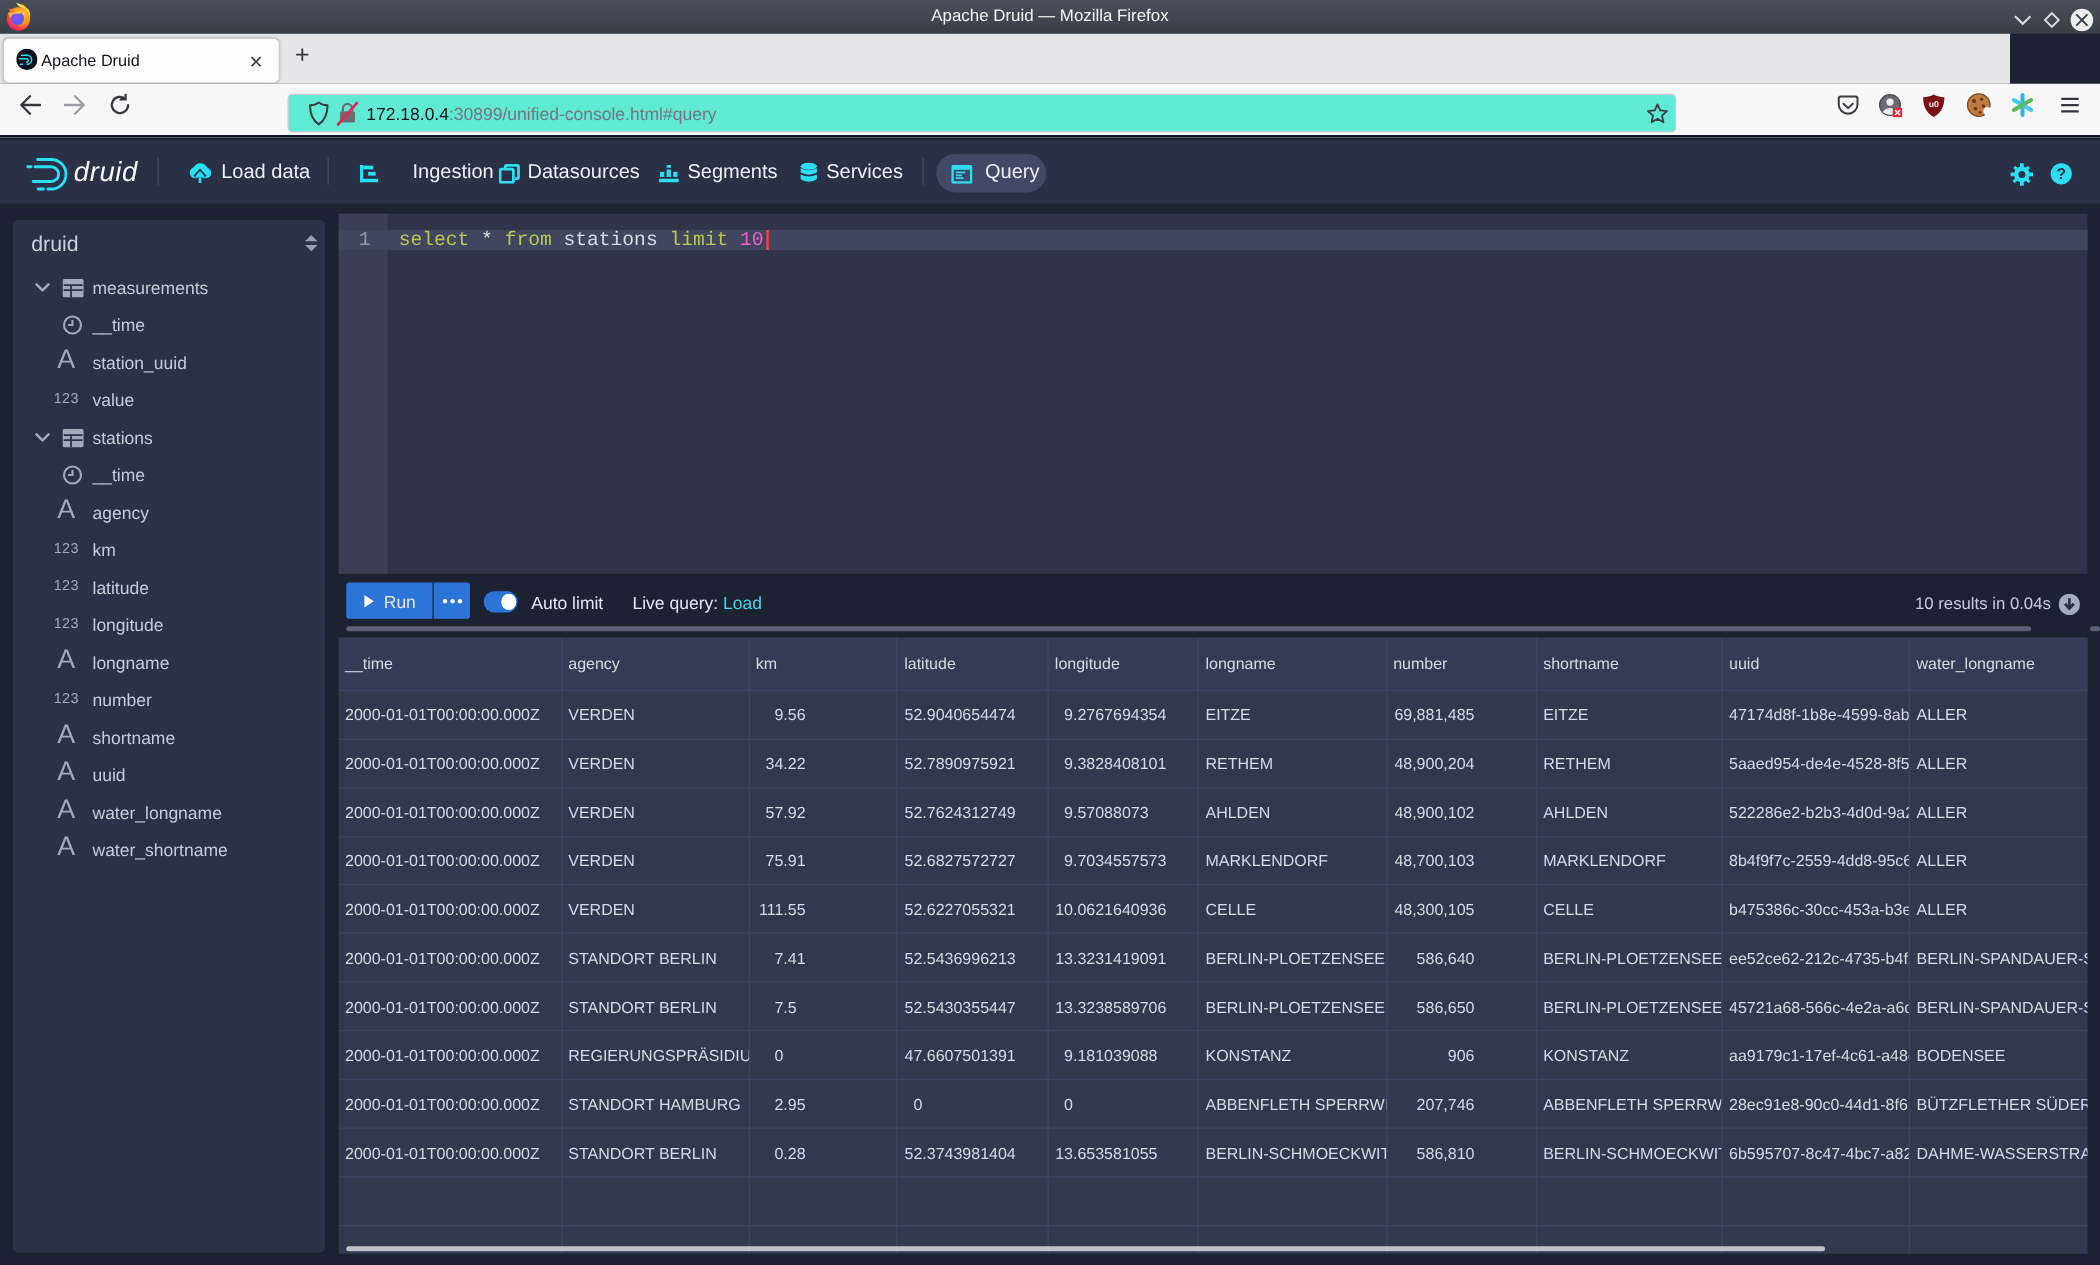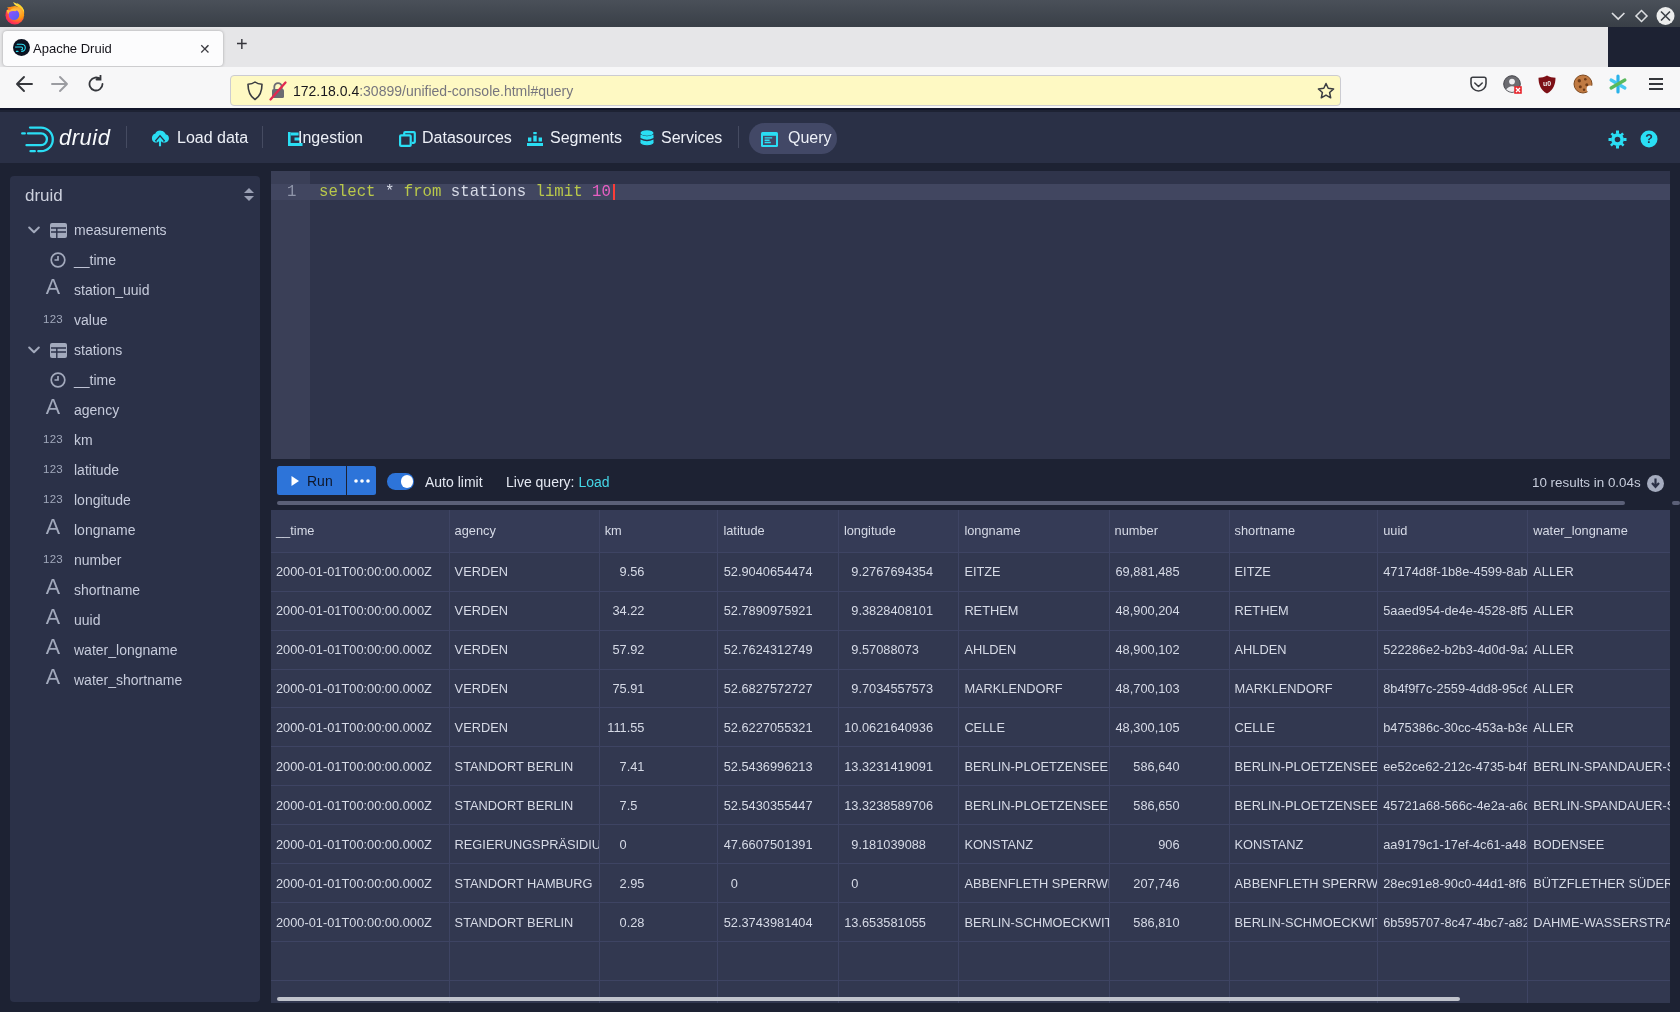--- a/index.html
+++ b/index.html
@@ -9,21 +9,21 @@
   background:linear-gradient(#4a5059,#393f47)}
 #title{width:100%;top:5px;text-align:center;color:#f4f5f6;font-size:13.5px}
 #tabbar{left:0;top:27px;width:1608px;height:40px;background:#e6e6e8}
 #tab{left:3px;top:4px;width:220px;height:35px;background:#fcfcfd;border-radius:4px;
   box-shadow:0 0 3px rgba(0,0,0,.3)}
 #tabtitle{left:30px;top:10px;font-size:13px;color:#15141a}
 #tabclose{left:196px;top:10px;font-size:14px;color:#3c3c42}
 #newtab{left:236px;top:6px;font-size:20px;color:#35353b;font-weight:400}
 #toolbar{left:0;top:67px;width:1680px;height:43px;background:#f7f7f8;
   border-bottom:2px solid #11152a}
-#urlbar{left:230px;top:8px;width:1111px;height:31px;background:#fef9c3;
+#urlbar{left:230px;top:8px;width:1111px;height:31px;background:#5eead4;
   border:1px solid #ccccd2;border-radius:4px}
 #urltext{left:62px;top:7px;font-size:14px;color:#18171d;white-space:nowrap}
 #urltext .dim{color:#77767e}
 
 #navbar{left:0;top:112px;width:1680px;height:51px;background:#2a3046}
 .navsep{width:1px;height:22px;top:14px;background:#454b61}
 .navtxt{top:17px;font-size:16px;color:#edf0f7}
 #querypill{left:749px;top:11px;width:88px;height:31px;border-radius:15.5px;background:#424866}
 #logotxt{left:59px;top:13px;font-size:22px;font-style:italic;color:#f8fafc;letter-spacing:.5px}
 
@@ -42,21 +42,21 @@
 #lineno{left:0;top:13px;width:25.5px;text-align:right;font-family:"Liberation Mono",monospace;
   font-size:15.7px;line-height:16px;color:#9096aa}
 #code{left:48px;top:13px;font-family:"Liberation Mono",monospace;font-size:15.7px;
   line-height:16px;white-space:pre;color:#d6dae6}
 #code .k{color:#b9c84a}
 #code .n{color:#e85fc3}
 #cursor{left:341.7px;top:13px;width:2px;height:16px;background:#fb3d38}
 
 #runbtn{left:277px;top:466px;width:69px;height:29px;background:#2d74d9;border-radius:2.5px 0 0 2.5px}
 #morebtn{left:347px;top:466px;width:29px;height:29px;background:#2d74d9;border-radius:0 2.5px 2.5px 0}
-#runtxt{left:30px;top:7px;font-size:14px;color:#0f172a}
+#runtxt{left:30px;top:7px;font-size:14px;color:#e5e5e5}
 .rlbl{top:474px;font-size:14px;color:#e4e8f2}
 #auto{color:#45d6e6}
 #status{left:1532px;top:475px;font-size:13.4px;color:#c7cddc}
 
 .divbar{top:500.5px;height:4px;background:#5b6078;border-radius:2px}
 
 #results{left:271px;top:509.5px;width:1399px;height:493px;overflow:hidden;background:#323850}
 .rrow{display:flex;width:1420px;height:38.97px;border-bottom:1px solid #3e4463}
 #rhead{height:43.1px;background:#353b56}
 .cell{flex:none;border-right:1px solid #3e4463;padding:0 0 0 5px;display:flex;
@@ -83,20 +83,21 @@
         </linearGradient>
       </defs>
       <path d="M10 1 Q11 4 14.5 5.5 Q18.5 7.2 19 11 L21 14 Q22 8 18 5 Q14 2.5 10 1Z" fill="#ffe14d"></path>
       <path d="M14 2 Q17.5 3.5 19.5 7 Q21.5 10.5 20.5 14 L16 9 Z" fill="#ffd429"></path>
       <path d="M4 6.5 L8.5 5.8 L7.5 9.5 Z" fill="#ff980e"></path>
       <circle cx="11.8" cy="14.2" r="9.3" fill="url(#fb)"></circle>
       <path d="M3.5 9 Q7 8.5 9 10.5 L5 13 Z" fill="#ffba3c"></path>
       <circle cx="11" cy="13.8" r="5.3" fill="url(#fp)"></circle>
       <path d="M6.5 11 Q9 9.5 12.5 10.2 L14.8 8.5 Q10.5 6.5 7.5 8.7 Z" fill="#ffba3c"></path>
     </svg>
+<div id="title" class="abs">Apache Druid — Mozilla Firefox</div>
 <svg class="abs" style="left:1610px;top:5.5px" width="80" height="22" viewBox="0 0 80 22">
       <path d="M2 7 l6.2 6 l6.2 -6" stroke="#dcdee1" stroke-width="1.7" fill="none"></path>
       <rect x="27.6" y="6.1" width="7.8" height="7.8" transform="rotate(45 31.5 10)" stroke="#dcdee1" stroke-width="1.5" fill="none"></rect>
       <circle cx="55.5" cy="10" r="9" fill="#eceded"></circle>
       <path d="M51 5.5 l9 9 M60 5.5 l-9 9" stroke="#3c4147" stroke-width="1.6"></path>
     </svg>
 </div>
 <div id="tabbar" class="abs">
     <div id="tab" class="abs">
 <svg class="abs" style="left:10px;top:8px" width="17" height="17" viewBox="0 0 17 17">
@@ -191,21 +192,21 @@
     </svg>
 <div class="navtxt abs" style="left:177px">Load data</div>
 <svg class="abs" style="left:288px;top:20px" width="15" height="14" viewBox="0 0 15 14">
       <g fill="#2adef4">
         <rect x="0" y="0" width="2.6" height="14"></rect>
         <rect x="0" y="11" width="14.5" height="3"></rect>
         <rect x="2.6" y="0.5" width="8" height="3"></rect>
         <rect x="6.5" y="5.5" width="6" height="3"></rect>
       </g>
     </svg>
-<div class="navtxt abs" style="left:298px">Ingestion</div>
+<div class="navtxt abs" style="left:330px">Ingestion</div>
 <svg class="abs" style="left:399px;top:19px" width="17" height="16" viewBox="0 0 17 16">
       <g fill="none" stroke="#2adef4" stroke-width="2.2">
         <path d="M5.2 4.2 V2.2 a1 1 0 0 1 1 -1 h8.6 a1 1 0 0 1 1 1 v8.6 a1 1 0 0 1 -1 1 h-2"></path>
         <rect x="1.1" y="4.3" width="10.6" height="10.6" rx="1"></rect>
       </g>
     </svg>
 <div class="navtxt abs" style="left:422px">Datasources</div>
 <svg class="abs" style="left:527px;top:20px" width="16" height="14" viewBox="0 0 16 14">
       <g fill="#2adef4">
         <rect x="0" y="11" width="16" height="3"></rect>

